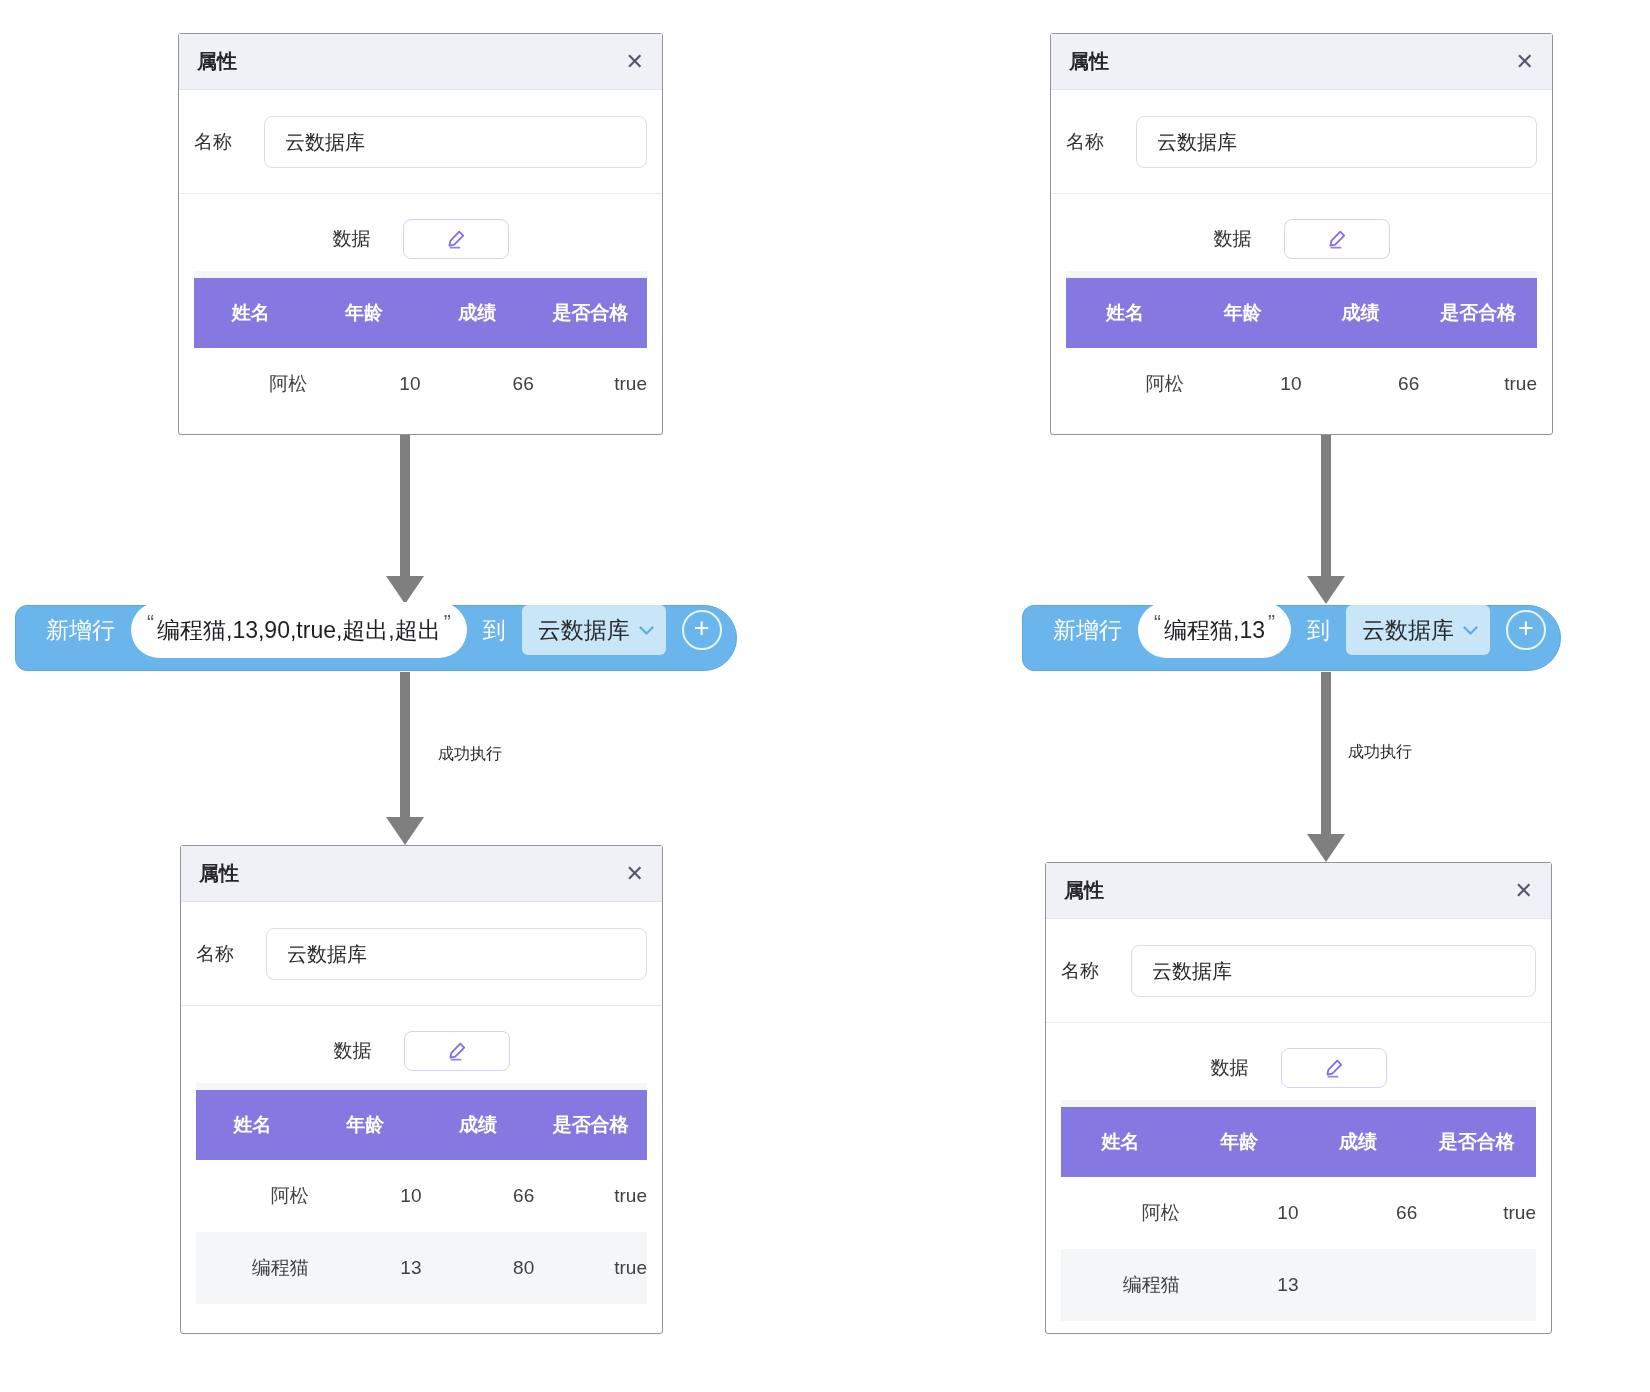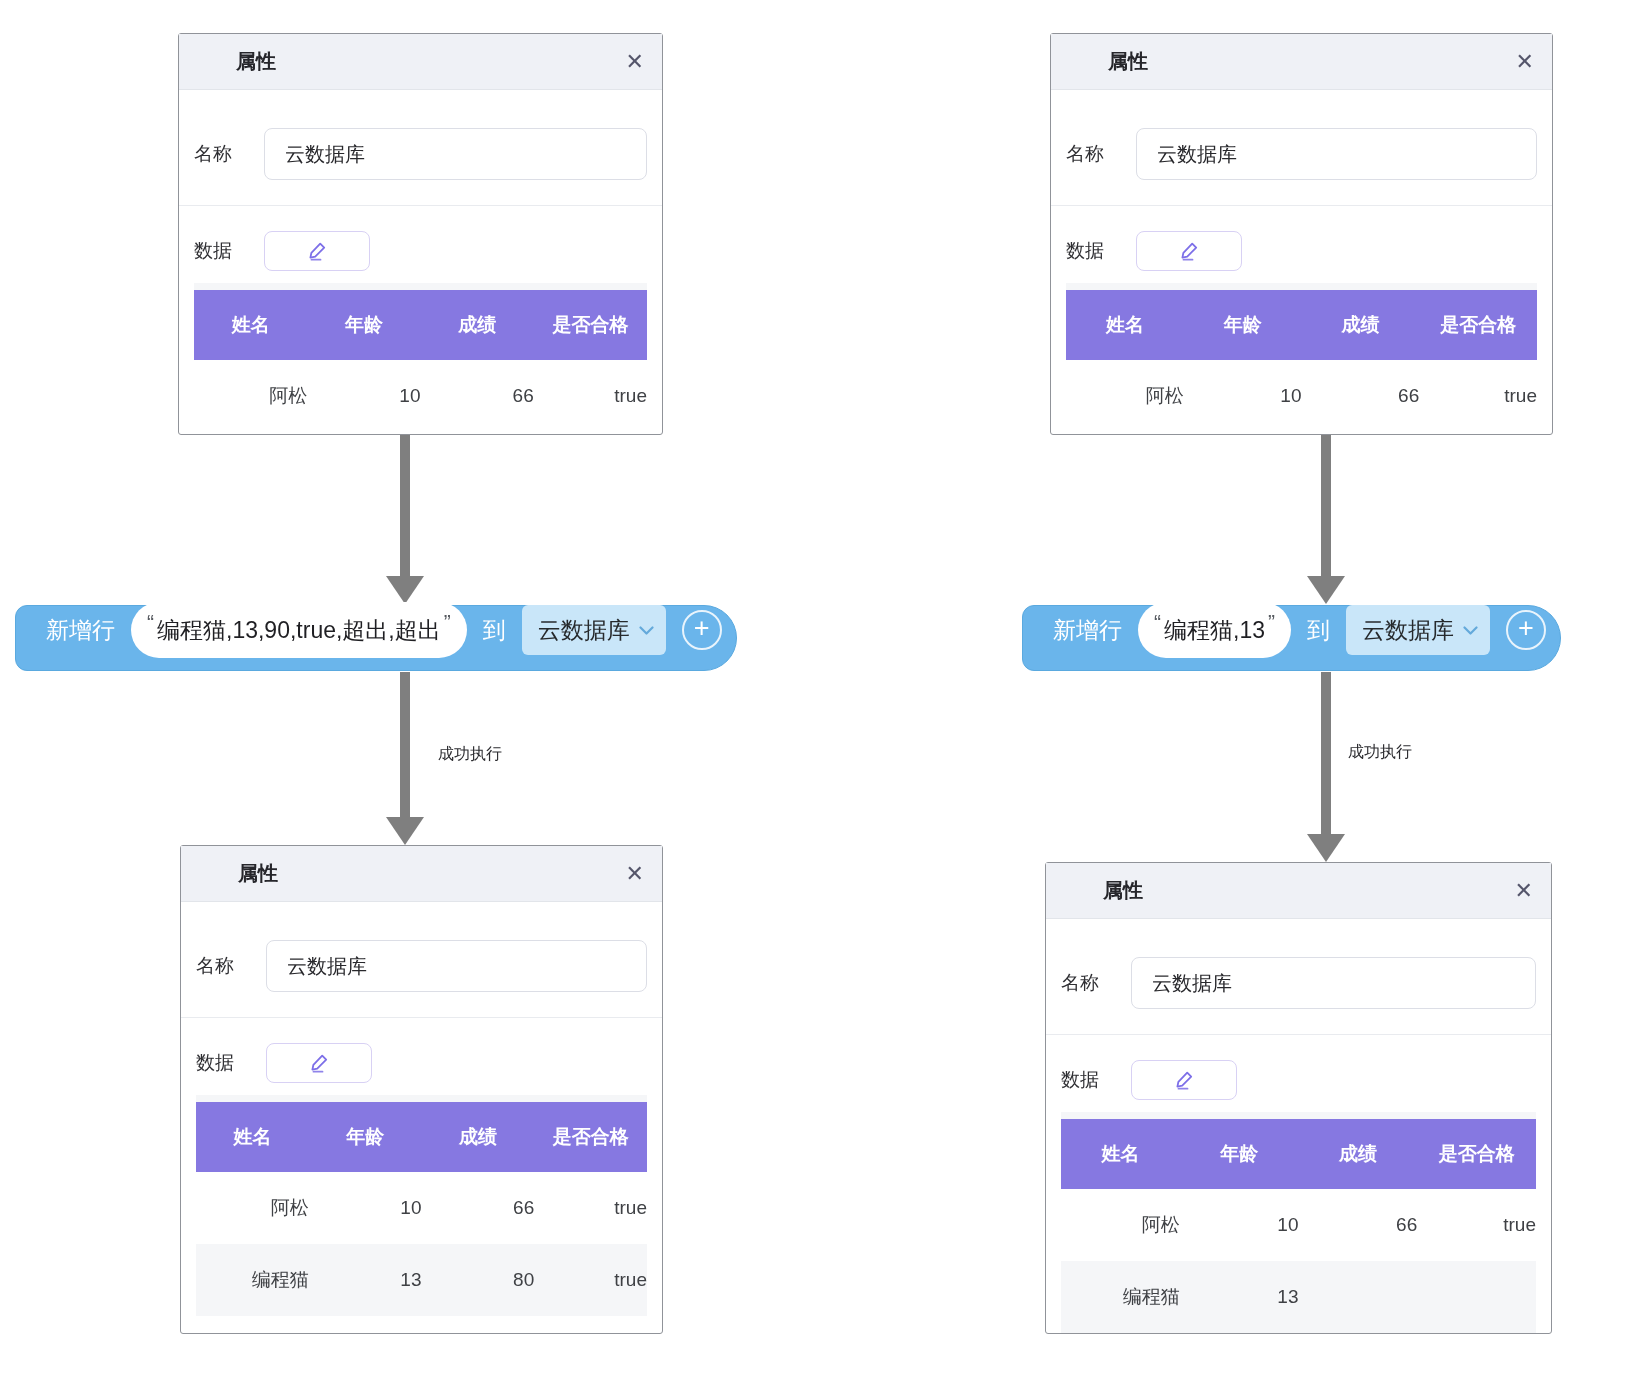--- a/index.html
+++ b/index.html
@@ -16,29 +16,29 @@
   }
   *{box-sizing:border-box;margin:0;padding:0;}
   html,body{background:#fff;}
   body{font-family:"Liberation Sans","DejaVu Sans",sans-serif;color:#2b2b2f;}
   #canvas{position:relative;width:1650px;height:1392px;background:#ffffff;overflow:hidden;}
 
   
   .panel{position:absolute;background:#fff;border:1.5px solid var(--panel-border);border-radius:3px;}
   .phead{height:56px;background:var(--panel-head-bg);border-bottom:1px solid #e2e5ea;
          display:flex;align-items:center;padding:0 18px;}
-  .ptitle{font-size:20px;font-weight:700;color:#26262b;margin-left:39px;}
+  .ptitle{font-size:20px;font-weight:700;color:#26262b;}
   .pclose{margin-left:auto;font-size:22px;color:#55566b;cursor:pointer;line-height:1;}
-  .pbody{padding:12px 15px;}
+  .pbody{padding:0 15px;}
   .frow{display:flex;align-items:center;margin-top:26px;}
   .lbl{width:70px;flex:none;font-size:19px;color:#2f2f33;}
   .tinput{flex:1;height:52px;border:1px solid #dcdee6;border-radius:8px;background:#fff;
           display:flex;align-items:center;padding:0 20px;font-size:20px;color:#28282c;}
   .divider{margin:25px -15px 0;border-top:1px solid #e9ebef;height:0;}
-  .datarow{display:flex;align-items:center;justify-content:flex-start;margin-top:25px;}
+  .datarow{display:flex;align-items:center;justify-content:center;margin-top:25px;}
   .edit-btn{width:106px;height:40px;background:#fff;border:1px solid #d8d1f4;border-radius:8px;
             display:flex;align-items:center;justify-content:center;cursor:pointer;}
   .table{margin-top:12px;background:var(--alt-row);padding-top:7px;}
   .thead{display:flex;height:70px;background:var(--table-header-purple);align-items:center;}
   .hcell{flex:1;text-align:center;color:#ffffff;font-size:19px;font-weight:600;}
   .trow{display:flex;height:72px;align-items:center;}
   .trow:nth-child(odd){background:#ffffff;}
   .trow:nth-child(even){background:var(--alt-row);}
   .tcell{flex:1;text-align:right;font-size:19px;color:#3f4145;}
 

